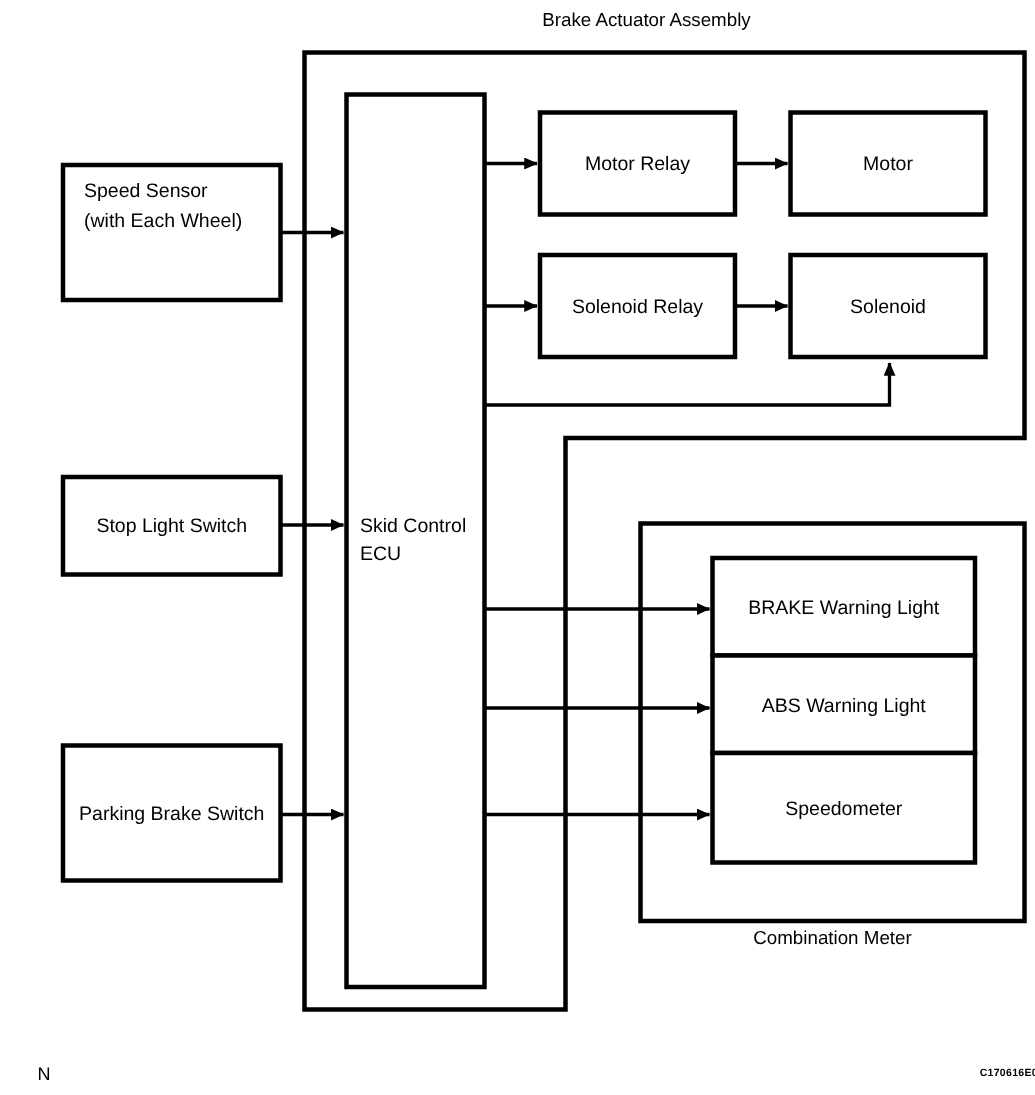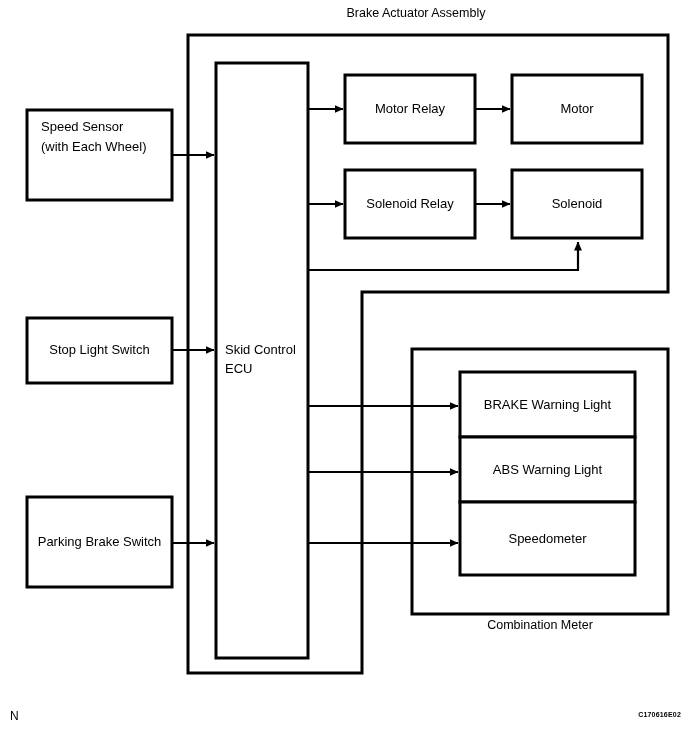--- a/index.html
+++ b/index.html
@@ -12,20 +12,21 @@
     width: 690px;
     height: 730px;
     font-family: "Liberation Sans", sans-serif;
     color: #000000;
     overflow: hidden;
   }
   #diagram-root {
     position: relative;
     width: 594px;
     height: 730px;
+    padding-left: 15px;
   }
   svg#diagram {
     display: block;
     width: 690px;
     height: 730px;
   }
   .box-outline {
     fill: #ffffff;
     stroke: #000000;
     stroke-width: 3;

